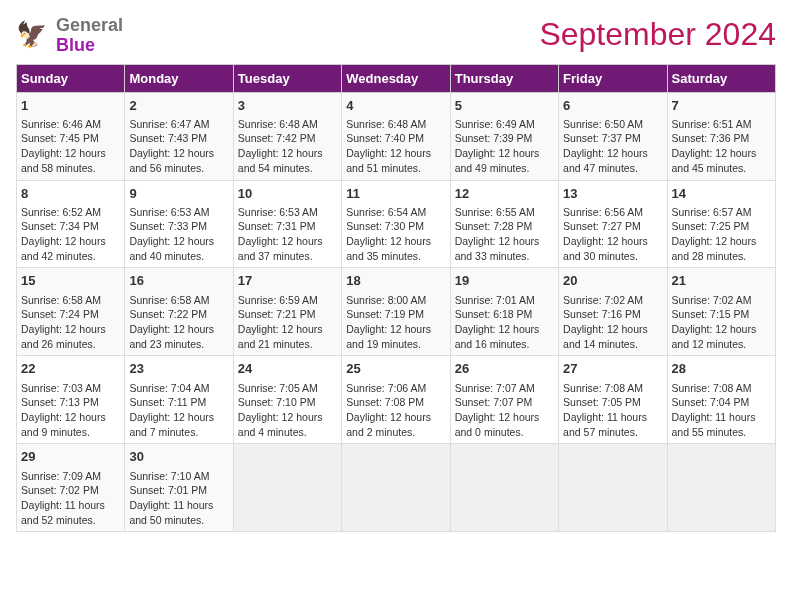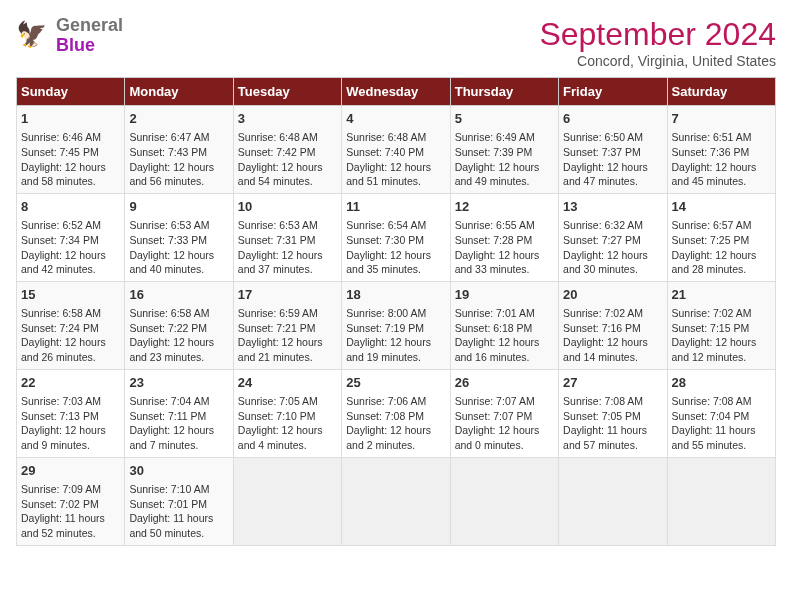--- a/index.html
+++ b/index.html
@@ -45,21 +45,21 @@
     .calendar-subtitle {
       font-size: 14px;
       color: #555;
     }
     table {
       width: 100%;
       border-collapse: collapse;
       font-size: 10.5px;
     }
     thead tr th {
-      background-color: #7f1d1d;
+      background-color: #701a75;
       color: #fff;
       padding: 6px 4px;
       font-size: 13px;
       font-weight: bold;
       text-align: left;
       border: 1px solid #ccc;
     }
     tbody tr td {
       vertical-align: top;
       border: 1px solid #ddd;
@@ -91,21 +91,20 @@
     <svg class="logo-bird" viewBox="0 0 40 40" xmlns="http://www.w3.org/2000/svg">
       <text y="28" font-size="28">🦅</text>
     </svg>
     <div class="logo-text">
       <span style="color:#737373;">General</span><br>
       <span style="color:#a21caf;">Blue</span>
     </div>
   </div>
   <div class="title-block">
     <div class="calendar-title">September 2024</div>
-    <div class="calendar-subtitle">Concord, Virginia, United States</div>
   </div>
 </div>
 
 <table>
   <thead>
     <tr id="weekday-header">
         <th>Sunday</th>
         <th>Monday</th>
         <th>Tuesday</th>
         <th>Wednesday</th>
@@ -123,21 +122,21 @@
         <td><span class="day-num">5</span><span>Sunrise: 6:49 AM</span><br><span>Sunset: 7:39 PM</span><br><span>Daylight: 12 hours and 49 minutes.</span></td>
         <td><span class="day-num">6</span><span>Sunrise: 6:50 AM</span><br><span>Sunset: 7:37 PM</span><br><span>Daylight: 12 hours and 47 minutes.</span></td>
         <td><span class="day-num">7</span><span>Sunrise: 6:51 AM</span><br><span>Sunset: 7:36 PM</span><br><span>Daylight: 12 hours and 45 minutes.</span></td>
       </tr>
       <tr>
         <td><span class="day-num">8</span><span>Sunrise: 6:52 AM</span><br><span>Sunset: 7:34 PM</span><br><span>Daylight: 12 hours and 42 minutes.</span></td>
         <td><span class="day-num">9</span><span>Sunrise: 6:53 AM</span><br><span>Sunset: 7:33 PM</span><br><span>Daylight: 12 hours and 40 minutes.</span></td>
         <td><span class="day-num">10</span><span>Sunrise: 6:53 AM</span><br><span>Sunset: 7:31 PM</span><br><span>Daylight: 12 hours and 37 minutes.</span></td>
         <td><span class="day-num">11</span><span>Sunrise: 6:54 AM</span><br><span>Sunset: 7:30 PM</span><br><span>Daylight: 12 hours and 35 minutes.</span></td>
         <td><span class="day-num">12</span><span>Sunrise: 6:55 AM</span><br><span>Sunset: 7:28 PM</span><br><span>Daylight: 12 hours and 33 minutes.</span></td>
-        <td><span class="day-num">13</span><span>Sunrise: 6:32 AM</span><br><span>Sunset: 7:27 PM</span><br><span>Daylight: 12 hours and 30 minutes.</span></td>
+        <td><span class="day-num">13</span><span>Sunrise: 6:56 AM</span><br><span>Sunset: 7:27 PM</span><br><span>Daylight: 12 hours and 30 minutes.</span></td>
         <td><span class="day-num">14</span><span>Sunrise: 6:57 AM</span><br><span>Sunset: 7:25 PM</span><br><span>Daylight: 12 hours and 28 minutes.</span></td>
       </tr>
       <tr>
         <td><span class="day-num">15</span><span>Sunrise: 6:58 AM</span><br><span>Sunset: 7:24 PM</span><br><span>Daylight: 12 hours and 26 minutes.</span></td>
         <td><span class="day-num">16</span><span>Sunrise: 6:58 AM</span><br><span>Sunset: 7:22 PM</span><br><span>Daylight: 12 hours and 23 minutes.</span></td>
         <td><span class="day-num">17</span><span>Sunrise: 6:59 AM</span><br><span>Sunset: 7:21 PM</span><br><span>Daylight: 12 hours and 21 minutes.</span></td>
         <td><span class="day-num">18</span><span>Sunrise: 8:00 AM</span><br><span>Sunset: 7:19 PM</span><br><span>Daylight: 12 hours and 19 minutes.</span></td>
         <td><span class="day-num">19</span><span>Sunrise: 7:01 AM</span><br><span>Sunset: 6:18 PM</span><br><span>Daylight: 12 hours and 16 minutes.</span></td>
         <td><span class="day-num">20</span><span>Sunrise: 7:02 AM</span><br><span>Sunset: 7:16 PM</span><br><span>Daylight: 12 hours and 14 minutes.</span></td>
         <td><span class="day-num">21</span><span>Sunrise: 7:02 AM</span><br><span>Sunset: 7:15 PM</span><br><span>Daylight: 12 hours and 12 minutes.</span></td>

